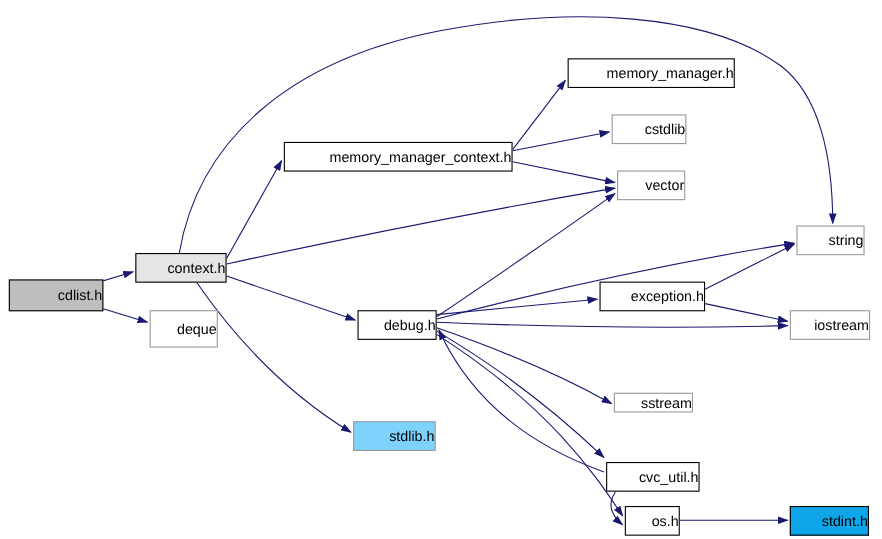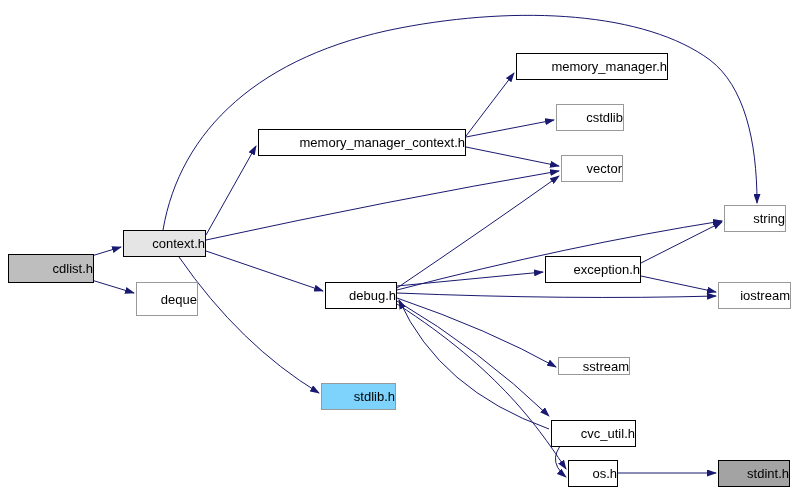--- a/index.html
+++ b/index.html
@@ -99,17 +99,17 @@
       </div>
       <div class="node" style="left: 321px; top: 383px; width: 75px; height: 27px; background: #7dd3fc; border-color: rgb(153, 153, 153);">
         <span>stdlib.h</span>
       </div>
       <div class="node" style="left: 551px; top: 409px; width: 85px; height: 27px; background: rgb(255, 255, 255); border-color: rgb(0, 0, 0); margin-top: 11px;">
         <span>cvc_util.h</span>
       </div>
       <div class="node" style="left: 568px; top: 460px; width: 50px; height: 27px; background: rgb(255, 255, 255); border-color: rgb(0, 0, 0); padding-left: 10px;">
         <span>os.h</span>
       </div>
-      <div class="node" style="left: 718px; top: 460px; width: 72px; height: 27px; background: #a3a3a3; border-color: rgb(0, 0, 0); padding-left: 45px;">
+      <div class="node" style="left: 718px; top: 460px; width: 72px; height: 27px; background: #0ea5e9; border-color: rgb(0, 0, 0); padding-left: 45px;">
         <span>stdint.h</span>
       </div>
     </div>
 </div>
 
 </body></html>

